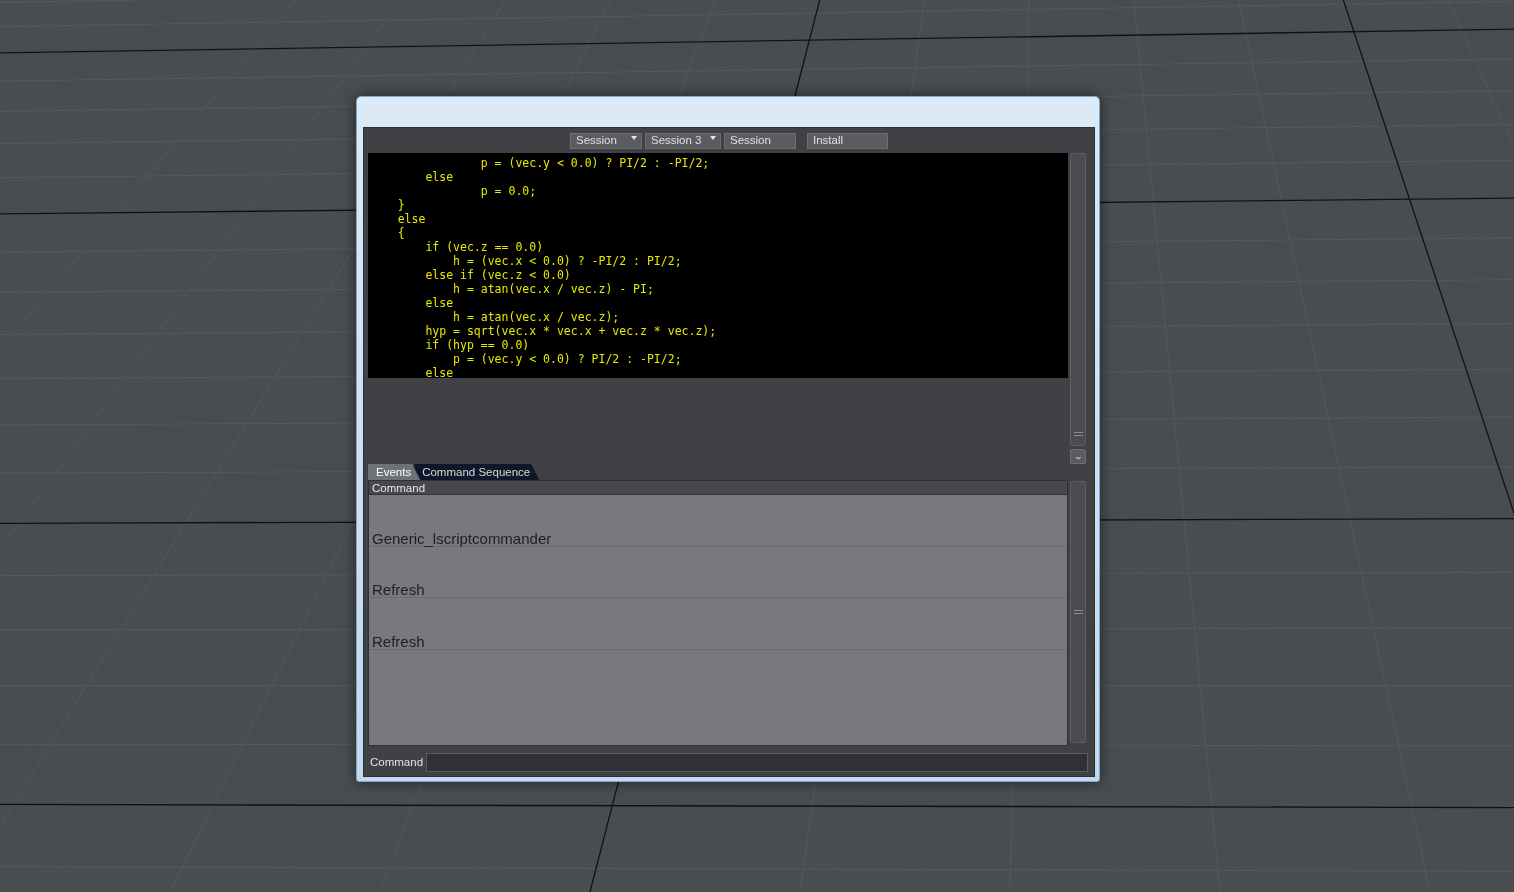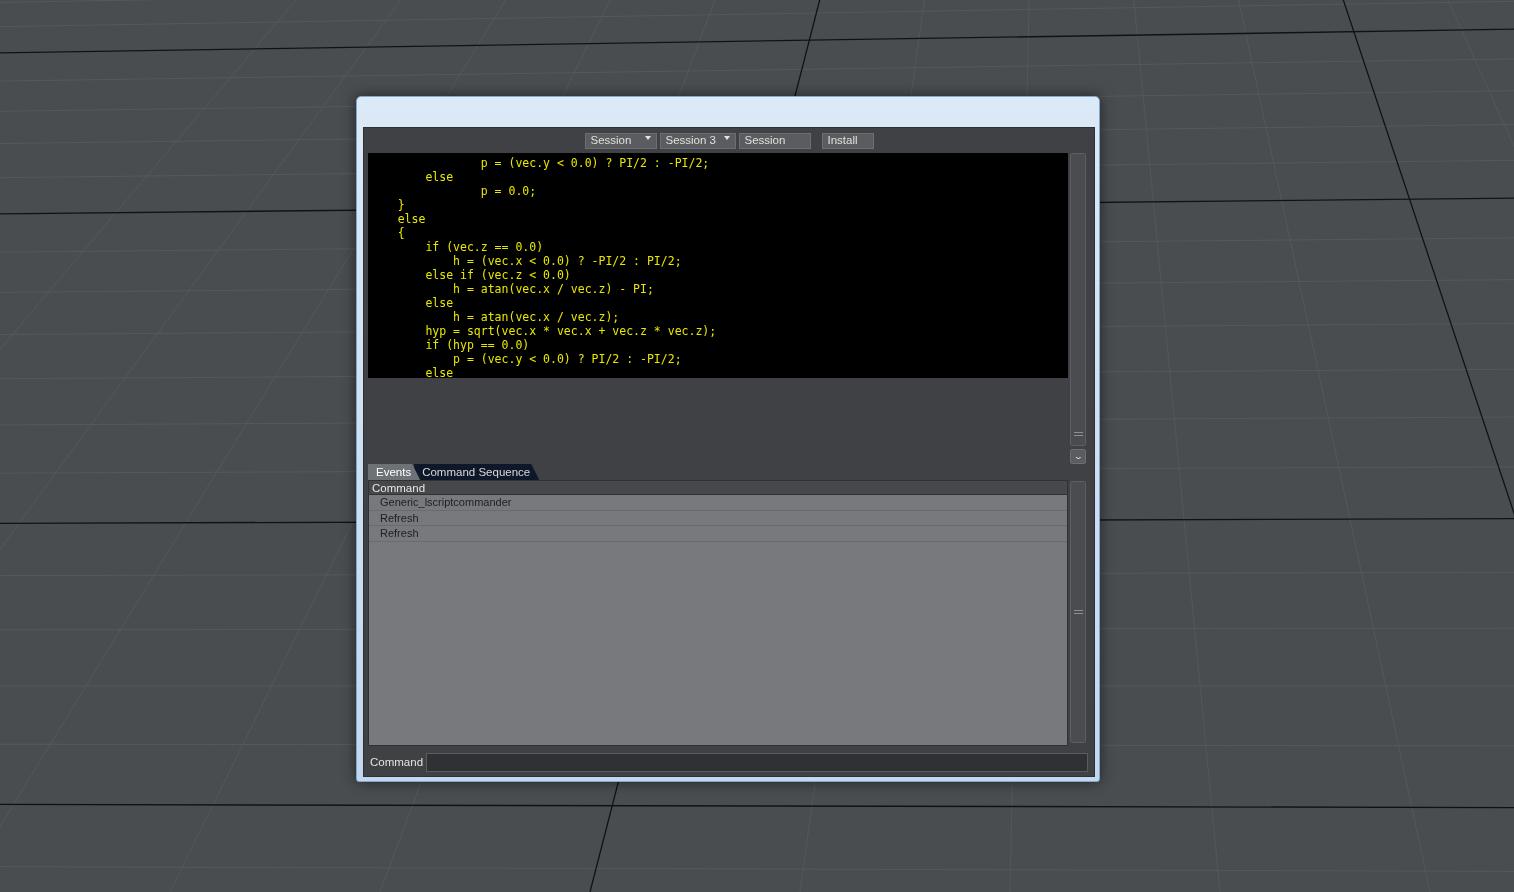--- a/index.html
+++ b/index.html
@@ -117,21 +117,21 @@
   .tb-dropdown { justify-content: space-between; gap: 9px; }
   .tb-dropdown .caret {
     font-size: 8px;
     color: #e3e4e0;
     transform: scaleX(1.5);
     line-height: 1;
   }
   #tb-session      { width: 72px; }
   #tb-session-num  { width: 76px; }
   #tb-execute      { width: 72px; }
-  #tb-install      { width: 52px; margin-left: 8px; }
+  #tb-install      { width: 81px; margin-left: 8px; }
 
   
   #editor-wrap {
     display: flex;
     margin: 3px 0 0 4px;
     flex: 0 0 auto;
     height: 308px;
   }
   #code {
     width: 700px;
@@ -248,28 +248,29 @@
     color: #e7e8e4;
     font-size: 11.5px;
     display: flex;
     align-items: center;
     padding-left: 3px;
     box-sizing: border-box;
     border-bottom: 1px solid #2f3134;
   }
   .list-row {
     height: 15.5px;
-    font-size: 11px;
+    font-size: 15px;
     color: #1d1f21;
     display: flex;
     align-items: center;
-    padding-left: 11px;
+    padding-left: 3px;
     box-sizing: border-box;
     border-bottom: 1px solid #696b6e;
     background: #77797c;
+    margin-top: 36px;
   }
 
   
   #cmdbar {
     display: flex;
     align-items: center;
     height: 20px;
     margin: 6px 0 0 6px;
     flex: 0 0 auto;
   }

